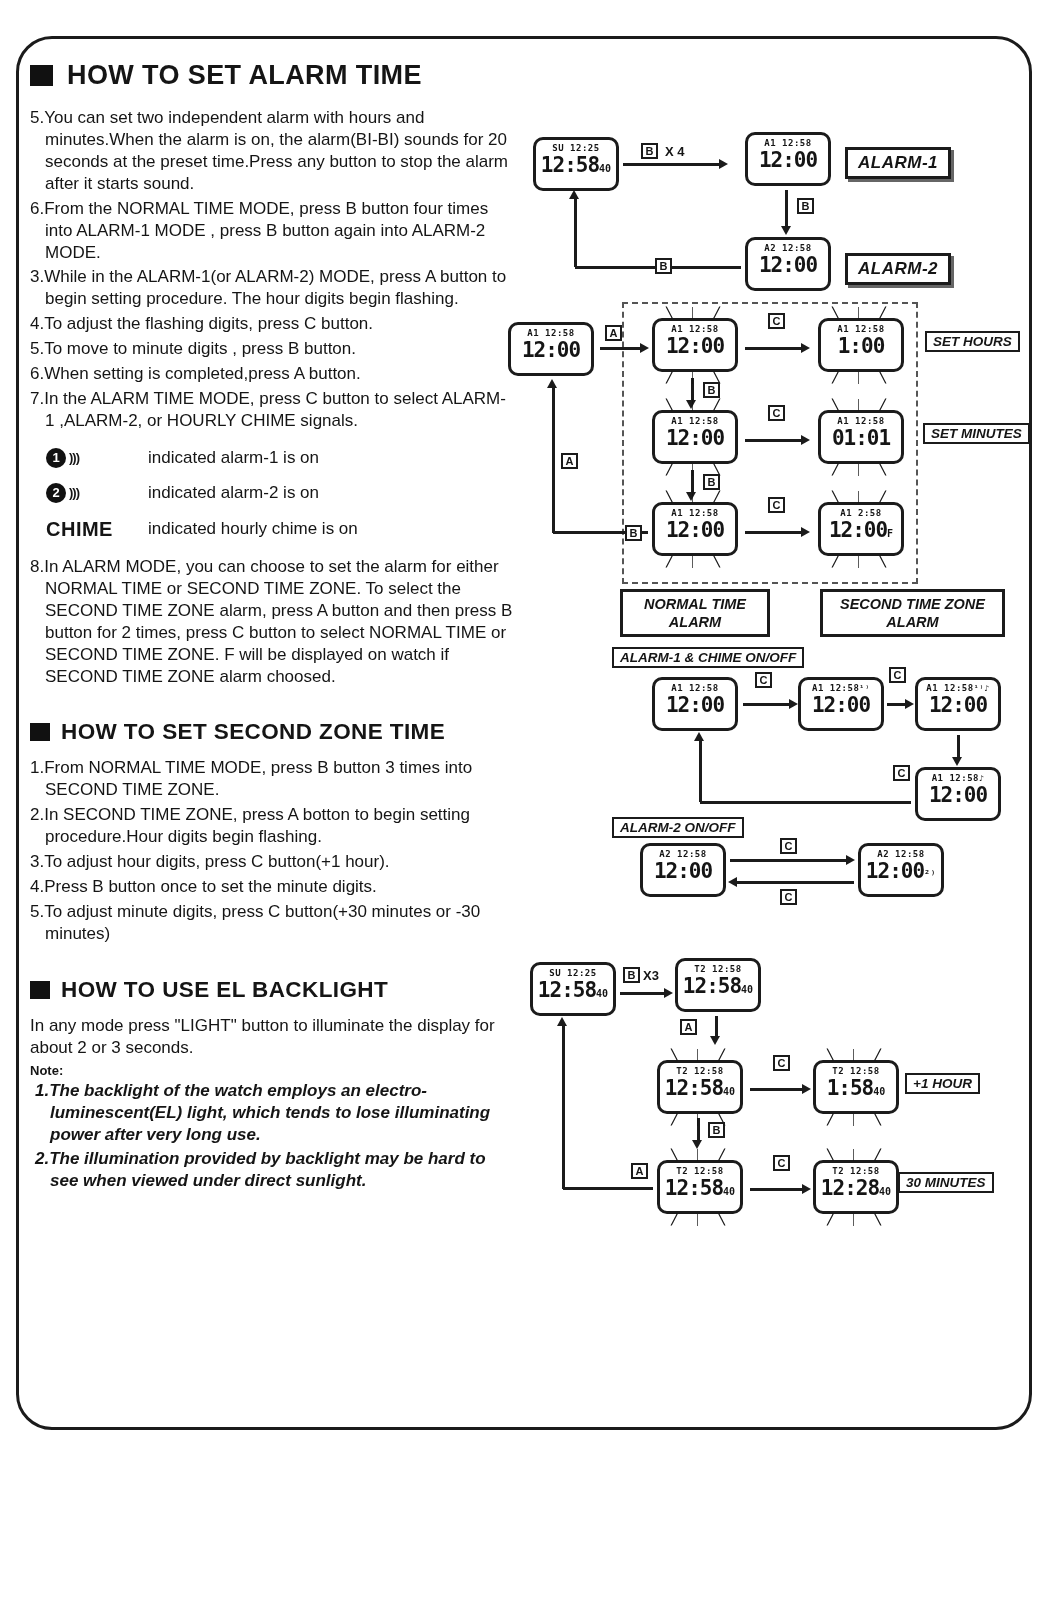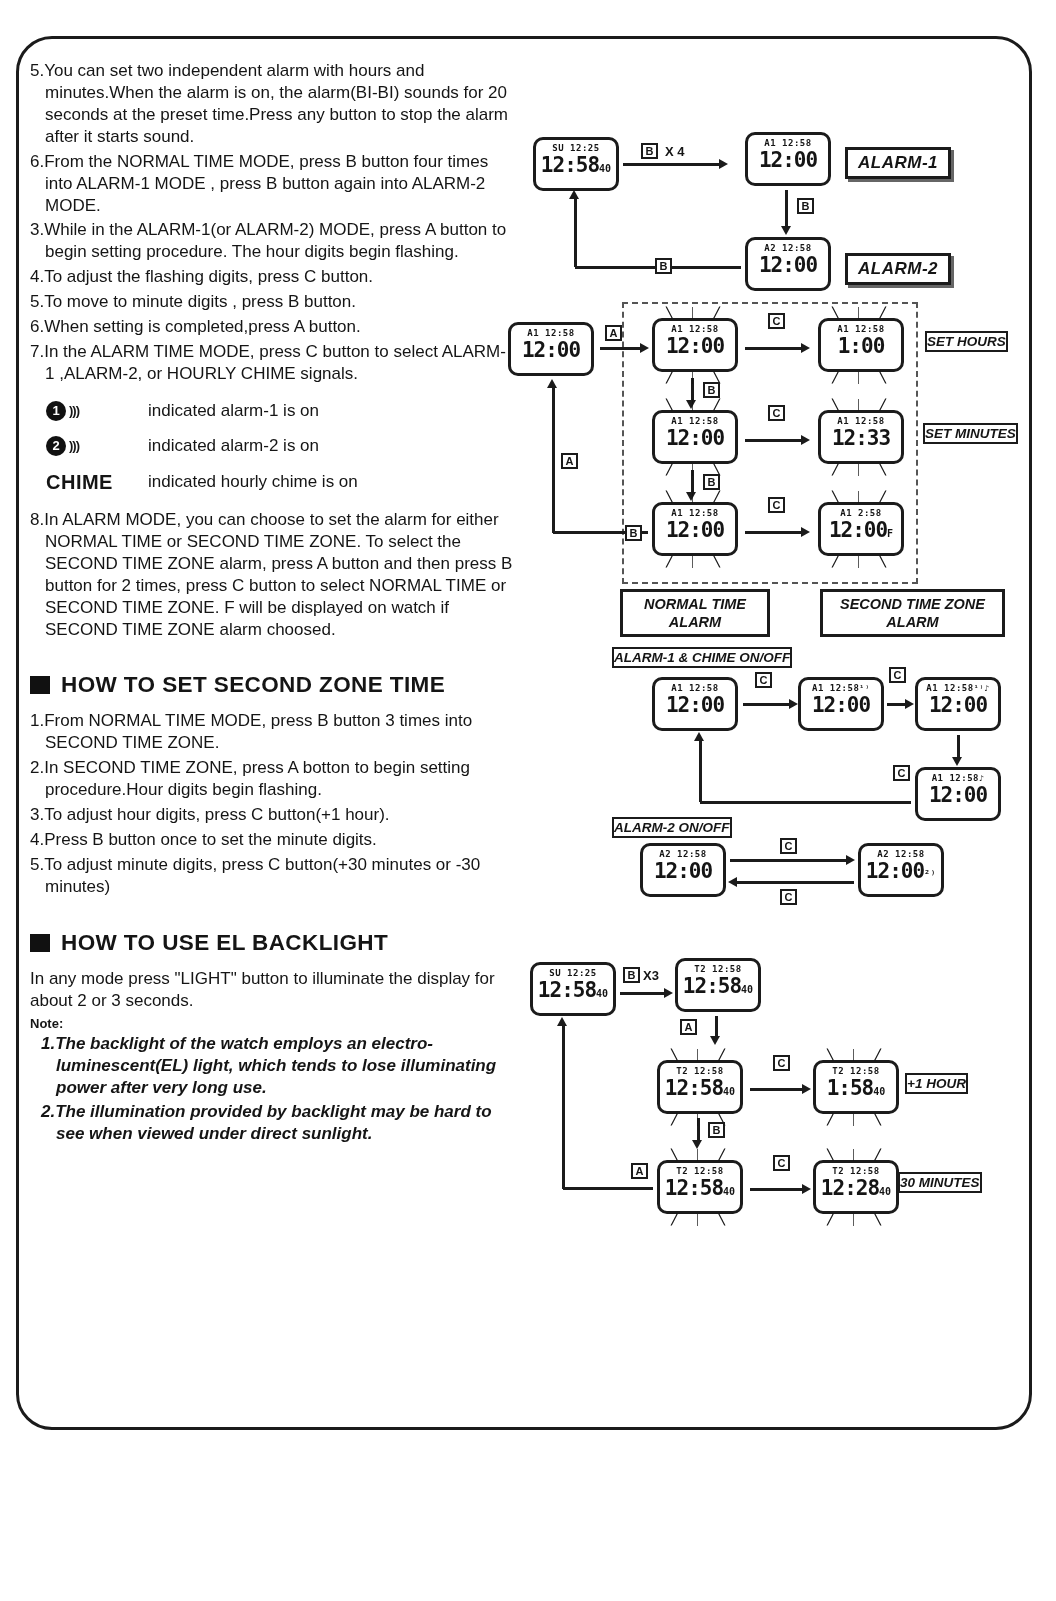--- a/index.html
+++ b/index.html
@@ -35,21 +35,21 @@
     display:inline-flex; align-items:center; justify-content:center;
     font-size:13px; font-weight:bold; flex:0 0 auto;
   }
   .sound { font-size:13px; font-weight:bold; letter-spacing:-1px; }
   .chime-word { font-size:20px; font-weight:800; letter-spacing:0.5px; }
   .legend-text { font-size:17px; }
   .body-text { font-size:17px; line-height:1.3; margin:0 0 4px 0; }
   .note-label { font-size:13px; font-weight:bold; margin:2px 0 2px 0; }
   .note {
     font-size:17px; font-weight:bold; font-style:italic; line-height:1.3;
-    margin:0 0 2px 11px; padding-left:15px; text-indent:-15px;
+    margin:0 0 2px 5px; padding-left:15px; text-indent:-15px;
   }
   
   .diagrams { position:absolute; left:505px; top:95px; width:551px; height:1335px; }
   .watch {
     position:absolute; width:86px; height:54px; border:3px solid #1b1b1b; border-radius:10px;
     background:#fff; text-align:center; padding-top:4px; z-index:2;
   }
   .wtop {
     font-family:"DejaVu Sans Mono", monospace; font-size:9px; font-weight:bold;
     letter-spacing:0.5px; line-height:1.1; white-space:nowrap;
@@ -76,21 +76,21 @@
     z-index:3; line-height:1;
   }
   .xlabel { position:absolute; font-size:13px; font-weight:bold; z-index:3; white-space:nowrap; }
   .labelbox {
     position:absolute; border:3px solid #1b1b1b; padding:3px 10px; font-size:17px;
     font-weight:bold; font-style:italic; white-space:nowrap; background:#fff; z-index:2;
     letter-spacing:0.5px;
   }
   .labelbox.shadow { box-shadow:3px 3px 0 #666; }
   .smallbox {
-    position:absolute; border:2px solid #1b1b1b; padding:1px 0; font-size:13.5px;
+    position:absolute; border:2px solid #1b1b1b; padding:1px 6px; font-size:13.5px;
     font-weight:bold; font-style:italic; white-space:nowrap; background:#fff; z-index:2;
   }
   .captionbox {
     position:absolute; border:3px solid #1b1b1b; font-size:14.5px; font-weight:bold;
     font-style:italic; text-align:center; padding:3px 6px; background:#fff; line-height:1.25; z-index:2;
   }
   .dashedbox { position:absolute; border:2px dashed #555; z-index:0; }
   .hline { position:absolute; height:2.5px; background:#1b1b1b; z-index:0; }
   .vline { position:absolute; width:2.5px; background:#1b1b1b; z-index:0; }
   .tri { position:absolute; width:0; height:0; z-index:1; }
@@ -99,20 +99,24 @@
   .tri.u { border-left:5px solid transparent; border-right:5px solid transparent; border-bottom:9px solid #1b1b1b; }
   .tri.d { border-left:5px solid transparent; border-right:5px solid transparent; border-top:9px solid #1b1b1b; }
 </style>
 </head>
 <body>
 
 <div class="frame"></div>
 
 <div class="left-col">
 
+  <h1 class="sec-title big">
+    <span class="sq"></span>
+    <span>HOW TO SET ALARM TIME</span>
+  </h1>
 
   <p class="step">5.You can set two independent alarm with hours and  minutes.When the alarm is on, the alarm(BI-BI) sounds for 20 seconds at the preset time.Press any button to stop the alarm after it starts sound.</p>
   <p class="step">6.From the NORMAL TIME MODE, press B button four times into ALARM-1 MODE , press B button again into ALARM-2 MODE.</p>
   <p class="step">3.While in the ALARM-1(or ALARM-2) MODE, press A button to begin setting procedure. The hour digits begin flashing.</p>
   <p class="step">4.To adjust the flashing digits, press C button.</p>
   <p class="step">5.To move to minute digits , press B button.</p>
   <p class="step">6.When setting is completed,press A button.</p>
   <p class="step">7.In the ALARM TIME MODE, press C button to select ALARM-1 ,ALARM-2, or HOURLY CHIME signals.</p>
 
   <div class="legend">
@@ -223,21 +227,21 @@
 
   <div class="watch flash" style="left:147px;top:315px">
     <div class="wtop"><span>A1 12:58</span></div>
     <div class="wmain"><span>12:00</span></div>
   </div>
   <div class="btn" style="left:263px;top:310px">C</div>
   <div class="hline" style="left:240px;top:344px;width:58px"></div>
   <div class="tri r" style="left:296px;top:340px"></div>
   <div class="watch flash" style="left:313px;top:315px">
     <div class="wtop"><span>A1 12:58</span></div>
-    <div class="wmain"><span>12:33</span></div>
+    <div class="wmain"><span>01:01</span></div>
   </div>
   <div class="smallbox" style="left:418px;top:328px">SET MINUTES</div>
 
   <div class="vline" style="left:186px;top:375px;height:24px"></div>
   <div class="tri d" style="left:181px;top:397px"></div>
   <div class="btn" style="left:198px;top:379px">B</div>
 
   <div class="watch flash" style="left:147px;top:407px">
     <div class="wtop"><span>A1 12:58</span></div>
     <div class="wmain"><span>12:00</span></div>

